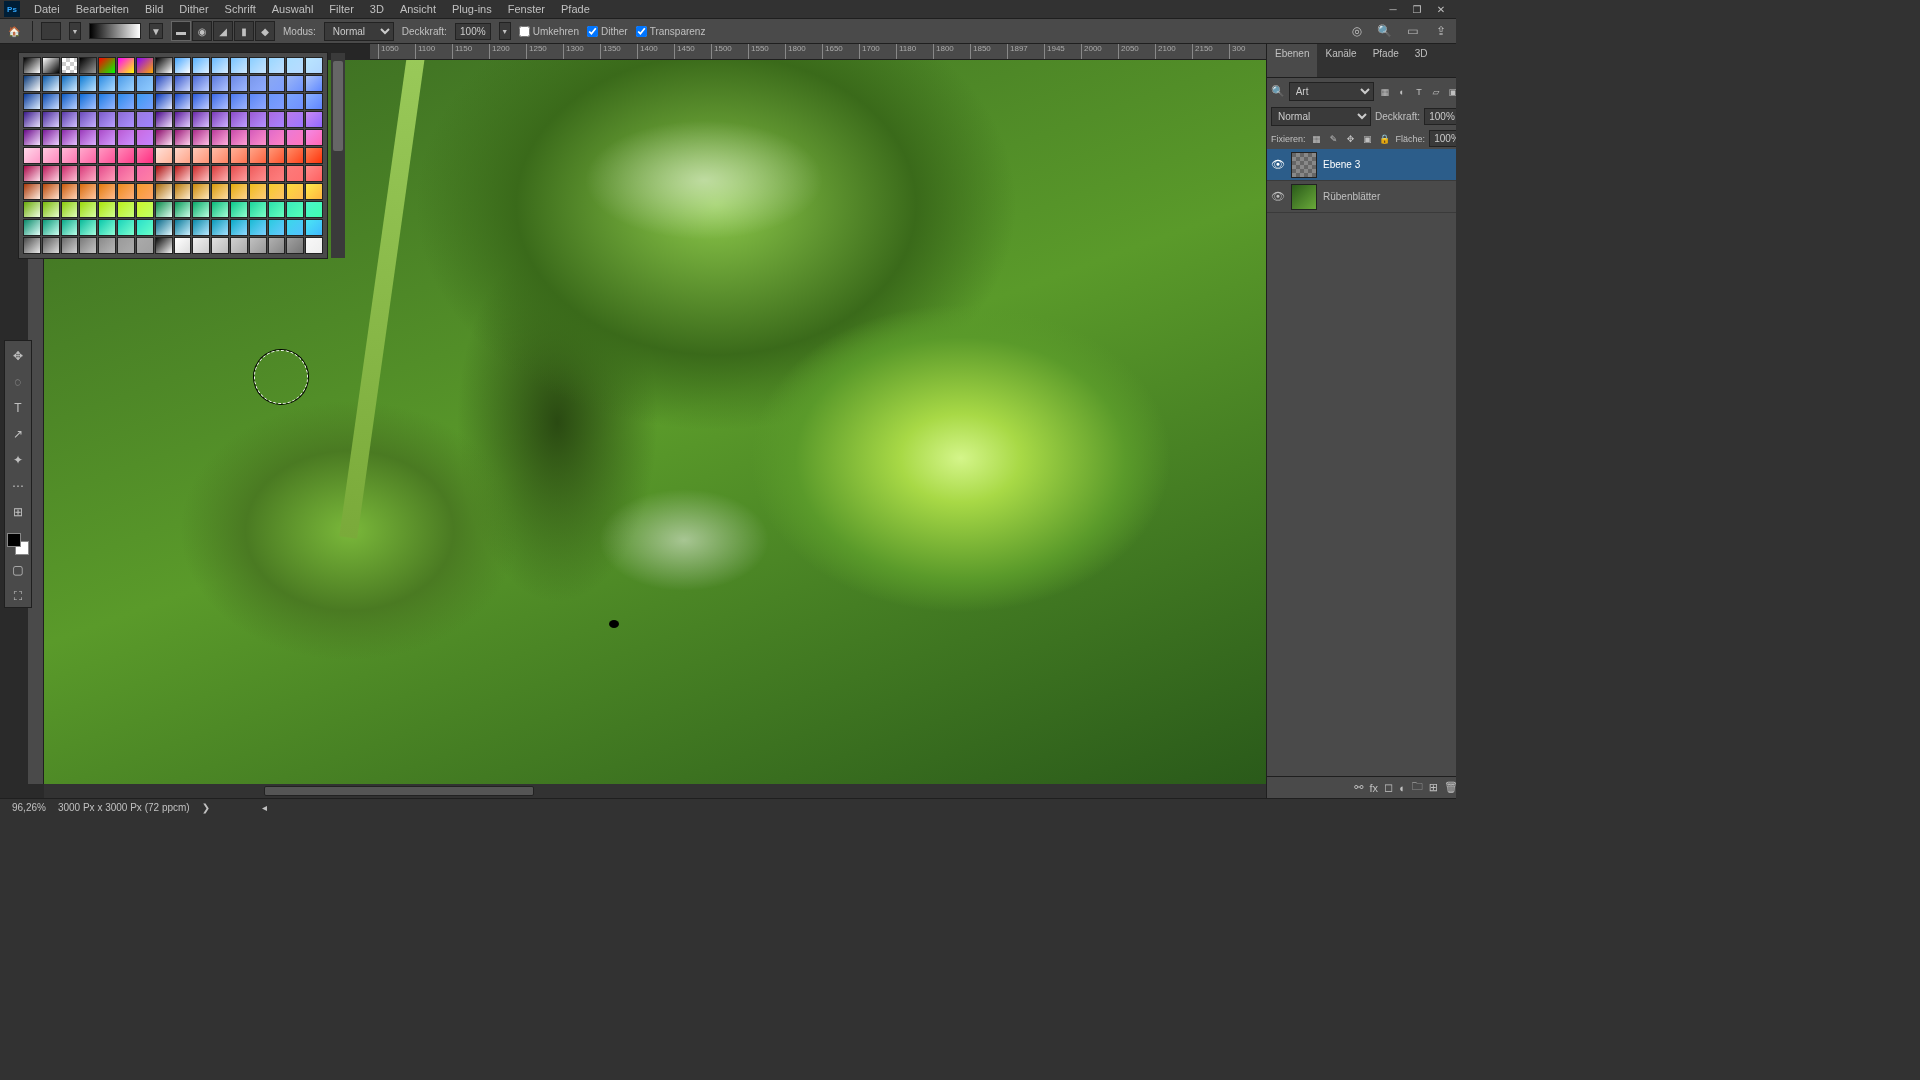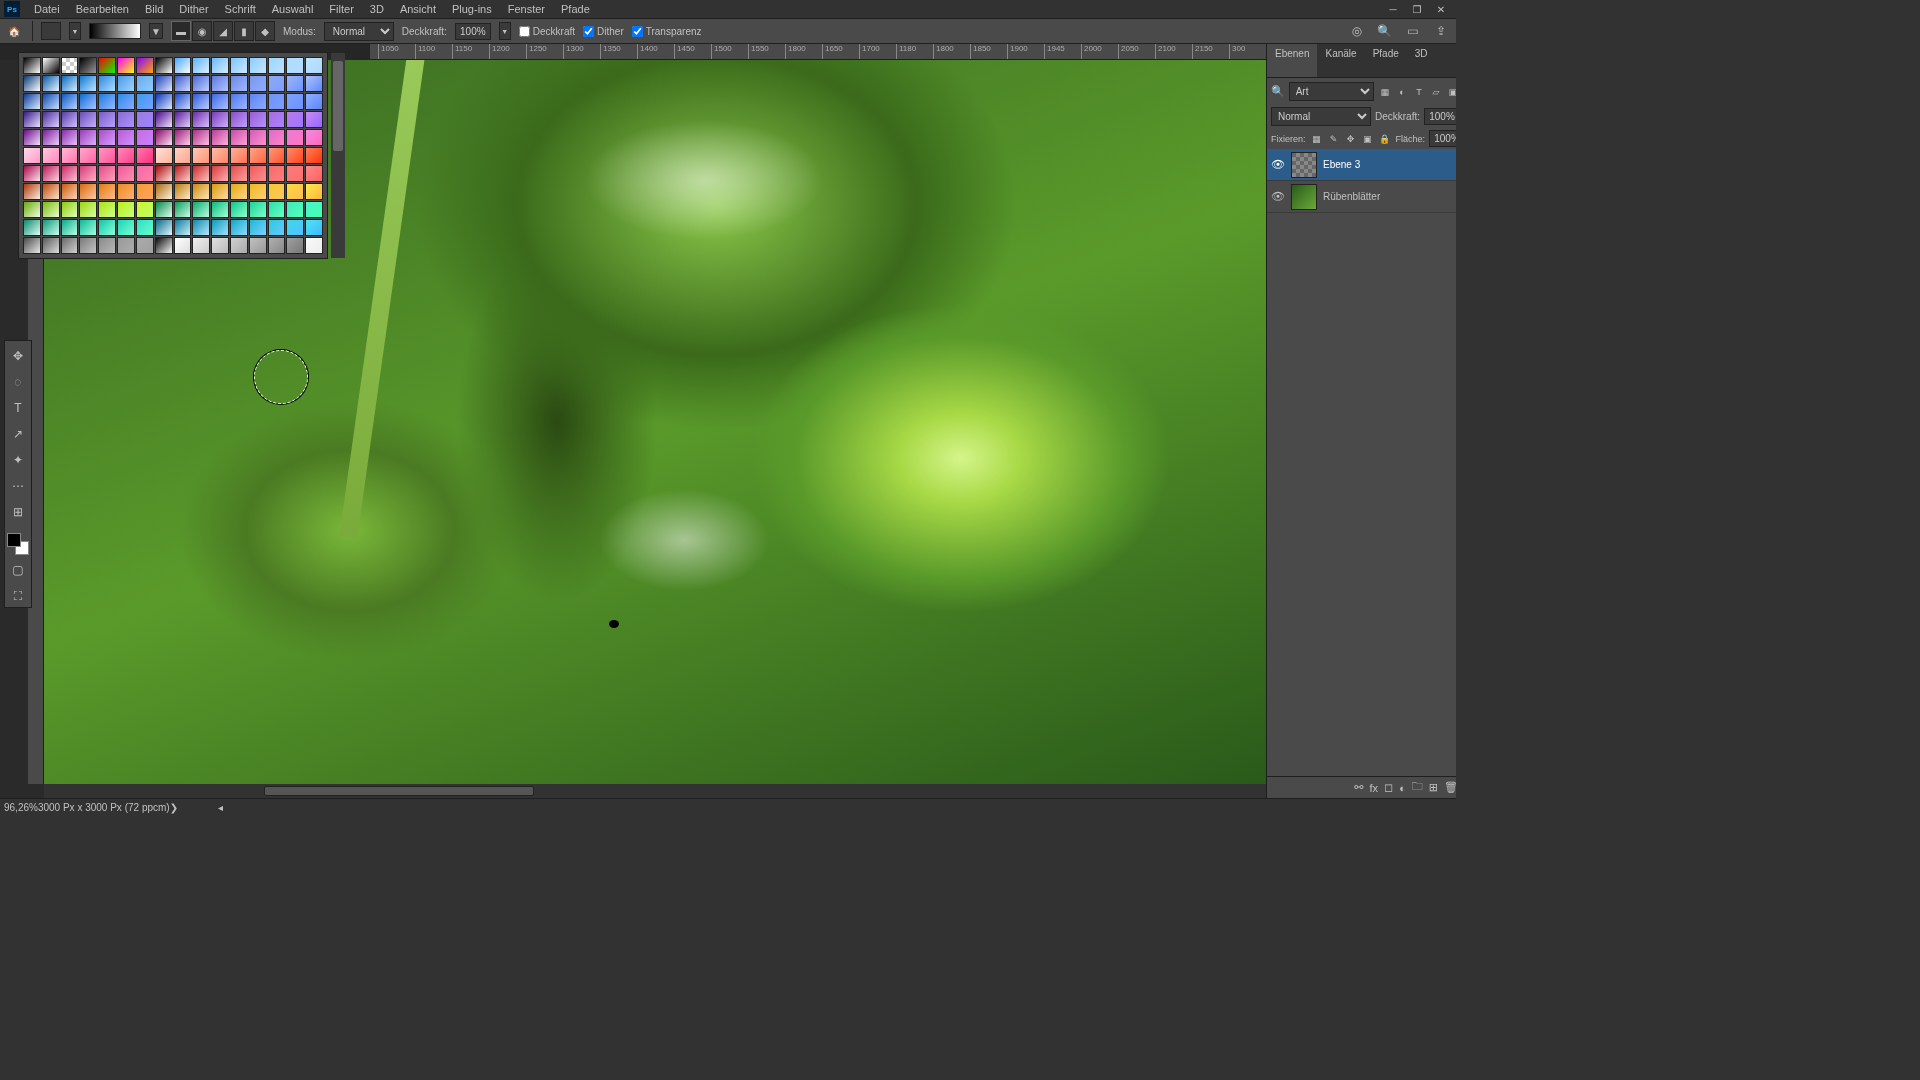--- a/index.html
+++ b/index.html
@@ -51,21 +51,21 @@
 .ruler-v { width: 16px; background: #4a4a4a; border-right: 1px solid #1f1f1f; position: absolute; left: 28px; top: 38px; bottom: 14px; display:flex; flex-direction:column; font-size:8px; overflow:hidden;}
 .canvas-wrap { flex: 1; display: flex; position: relative; background: #2a2a2a; overflow: hidden; }
 .canvas { position:absolute; left: 44px; right: 0; top: 0; bottom: 14px; background: #2a2a2a; overflow:hidden;}
 .selection { position: absolute; width: 54px; height: 54px; border: 1px dashed #fff; border-radius: 50%; left: 210px; top: 290px; box-shadow: 0 0 0 1px #000; }
 .bug-dot { position: absolute; width: 10px; height: 8px; background: #000; border-radius: 50%; left: 565px; top: 560px; }
 
 .scroll-h { position:absolute; bottom:0; left:44px; right:0; height:14px; background:#323232;}
 .scroll-h .thumb { position:absolute; left:220px; width:270px; top:2px; height:10px; background:#555; border-radius:2px;}
 
 
-.status { height: 18px; background: #323232; display: flex; align-items: center; padding: 0 4px; font-size: 10px; border-top:1px solid #1f1f1f;}
+.status { height: 18px; background: #323232; display: flex; align-items: center; padding: 0 12px; font-size: 10px; gap: 12px; border-top:1px solid #1f1f1f;}
 
 
 .rightcol { width: 198px; background: #4a4a4a; border-left: 1px solid #1f1f1f; display: flex; flex-direction: column; }
 .panel-tabs { height: 34px; display: flex; background: #323232; border-bottom: 1px solid #1f1f1f; font-size: 10px; }
 .ptab { padding: 4px 8px; cursor: pointer; }
 .ptab.active { background: #4a4a4a; }
 .panel-body { flex: 1; display: flex; flex-direction: column; }
 .layer-search { display: flex; align-items: center; padding: 4px; gap: 4px; }
 .ls-drop { flex: 1; background: #3a3a3a; border: 1px solid #222; color: #ccc; font-size: 10px; padding: 2px; }
 .ls-icons { display: flex; gap: 3px; }
@@ -140,21 +140,21 @@
     <div class="grad-type-btn">▮</div>
     <div class="grad-type-btn">◆</div>
   </div>
   <span>Modus:</span>
   <select class="opt-select"><option>Normal</option></select>
   <span>Deckkraft:</span>
   <input class="opt-input" value="100%" style="">
   <div style="width:12px;height:18px;background:#3a3a3a;border:1px solid #222;display:flex;align-items:center;justify-content:center;font-size:7px">▼</div>
   <label class="opt-check">
       <input type="checkbox" style="">
-      <span>Deckkraft</span>
+      <span>Umkehren</span>
     </label>
   <label class="opt-check">
       <input type="checkbox" checked="" style="">
       <span>Dither</span>
     </label>
   <label class="opt-check">
       <input type="checkbox" checked="" style="">
       <span>Transparenz</span>
     </label>
   <div class="opt-right">
@@ -379,21 +379,21 @@
         <div class="tick">1400</div>
         <div class="tick">1450</div>
         <div class="tick">1500</div>
         <div class="tick">1550</div>
         <div class="tick">1800</div>
         <div class="tick">1650</div>
         <div class="tick">1700</div>
         <div class="tick">1180</div>
         <div class="tick">1800</div>
         <div class="tick">1850</div>
-        <div class="tick">1900</div>
+        <div class="tick">1897</div>
         <div class="tick">1945</div>
         <div class="tick">2000</div>
         <div class="tick">2050</div>
         <div class="tick">2100</div>
         <div class="tick">2150</div>
         <div class="tick">300</div>
       </div>
     <div class="canvas-wrap">
       <div class="ruler-v"></div>
       <div class="canvas">

